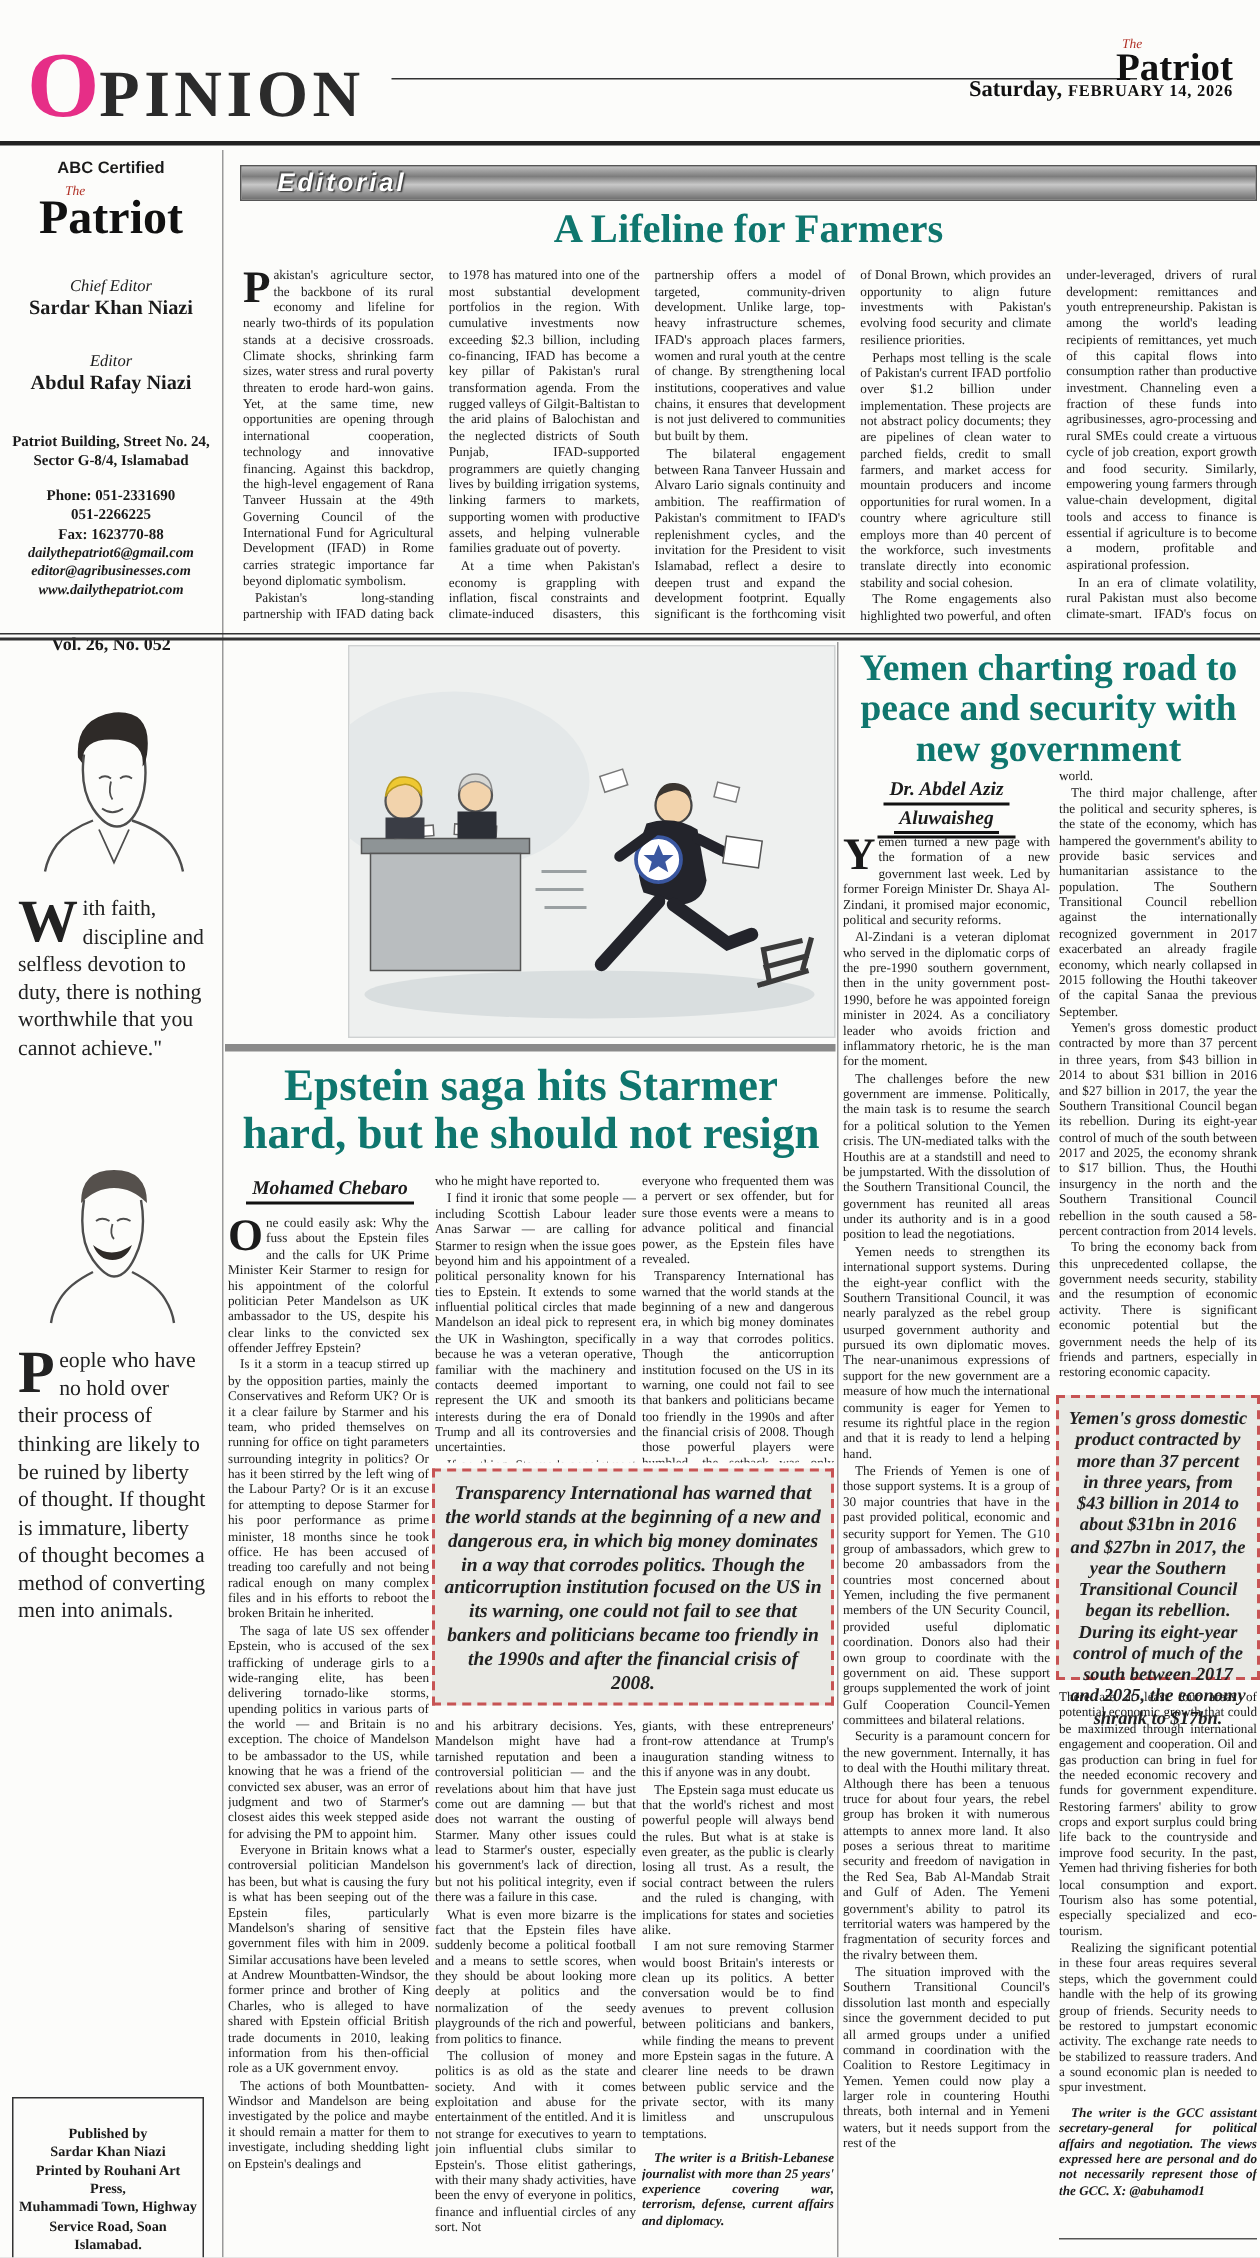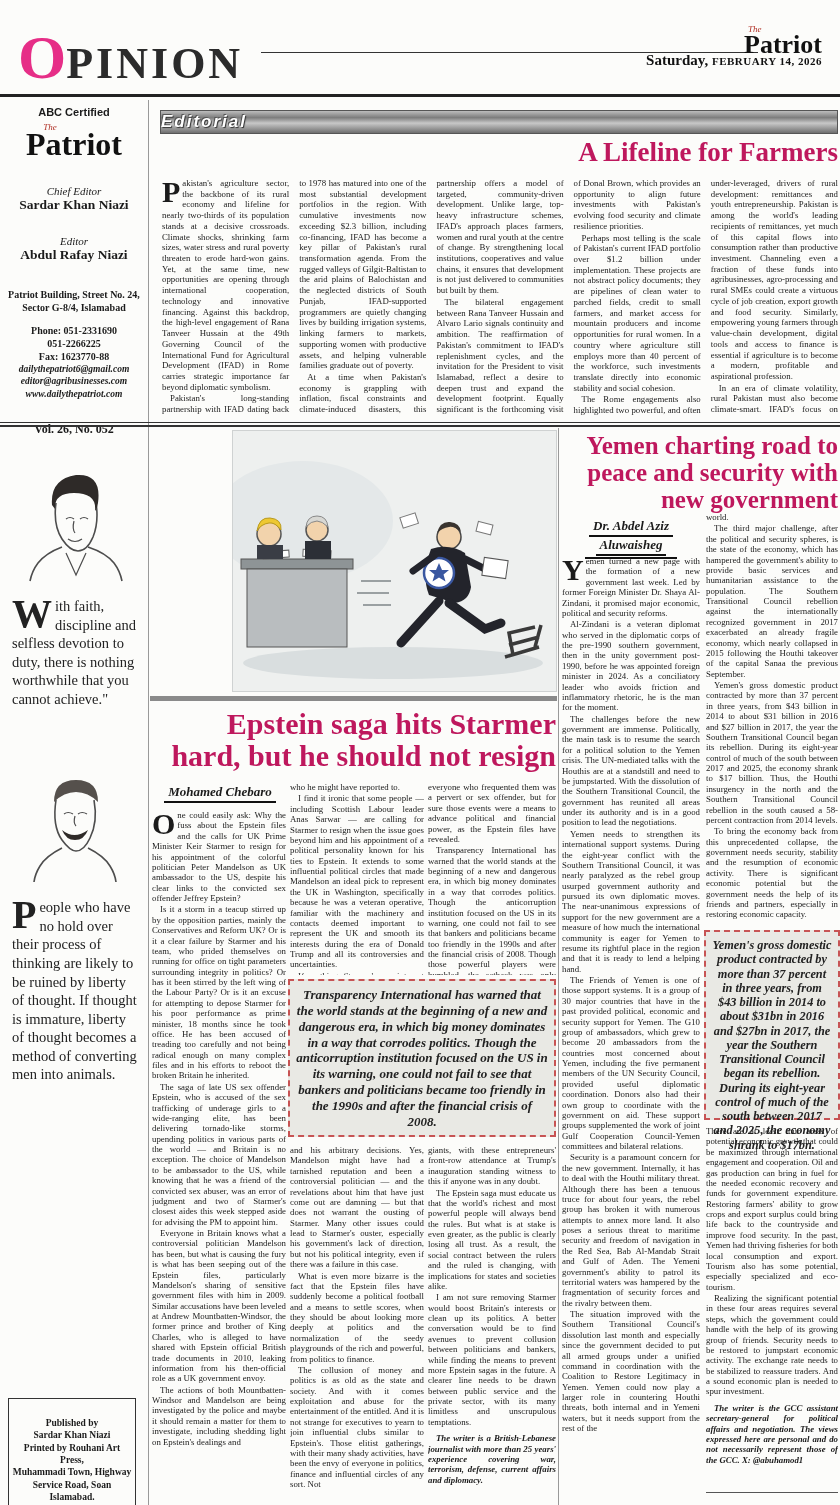--- a/index.html
+++ b/index.html
@@ -37,40 +37,40 @@
   .sb-quote{text-align:left;padding:0 10px 0 12px;font-size:14.5px;line-height:1.28;color:#222;}
   .sb-drop{float:left;font-size:40px;line-height:.85;font-weight:bold;padding-right:3px;}
   .pub-box{left:8px;top:1398px;width:128px;border:1.5px solid #333;padding:18px 3px;text-align:center;
            font-size:9.5px;font-weight:bold;line-height:1.3;background:#fcfcfa;box-sizing:border-box;}
 
   
   .ed-banner{left:160px;top:110px;width:678px;height:24px;
     background:linear-gradient(180deg,#bdbdbd 0%,#7d7d7d 30%,#c8c8c8 55%,#6f6f6f 100%);
     border:1px solid #555;box-sizing:border-box;}
   .ed-banner span{font-family:"Liberation Sans",sans-serif;font-weight:bold;font-style:italic;
-    color:#fff;font-size:17px;line-height:22px;padding-left:0;letter-spacing:2px;
+    color:#fff;font-size:17px;line-height:22px;padding-left:24px;letter-spacing:2px;
     text-shadow:1px 1px 1px #333,-1px -1px 0 #555;}
   .ed-title{left:160px;top:138px;width:678px;text-align:center;font-size:27px;font-weight:bold;color:#151515;}
   .ed-cols{left:162px;top:178px;width:676px;height:243px;overflow:hidden;
     column-count:5;column-gap:10px;font-size:8.8px;line-height:1.22;text-align:justify;}
   .ed-cols p{margin:0 0 1px 0;text-indent:8px;}
   .ed-cols p.first{text-indent:0;}
   .dropcap{float:left;font-size:30px;line-height:.8;font-weight:bold;padding:2px 2px 0 0;}
   .sec-rule{left:0;top:422px;width:840px;border-top:1px solid #333;border-bottom:2px solid #333;height:2px;}
 
   
   .cartoon{left:232px;top:430px;width:325px;height:262px;background:#eef0ef;border:1px solid #cfd2d2;box-sizing:border-box;}
   .cartoon-strip{left:150px;top:696px;width:407px;height:5px;background:#8a8a8a;}
 
   
   .col{position:absolute;overflow:hidden;font-size:8.8px;line-height:1.18;text-align:justify;}
   .col p{margin:0 0 1px 0;text-indent:8px;}
   .col p.first{text-indent:0;}
   .col p.bio{font-style:italic;font-weight:bold;margin-top:6px;}
-  .headline{font-weight:bold;color:#be185d;text-align:right;line-height:1.08;}
+  .headline{font-weight:bold;color:#0f766e;text-align:center;line-height:1.08;}
   .byline{font-weight:bold;font-style:italic;font-size:13px;text-align:center;}
   .byline span{display:inline-block;border-bottom:2px solid #111;padding:0 4px 1px 4px;}
   .pullquote{position:absolute;background:#e9e9e4;border:2px dashed #c75454;box-sizing:border-box;
     font-style:italic;font-weight:bold;text-align:center;color:#222;padding:6px 6px;}
   .v-rule{position:absolute;border-left:1px solid #999;}
   .end-rule{position:absolute;border-top:1.5px solid #555;}
 </style>
 </head>
 <body>
 

